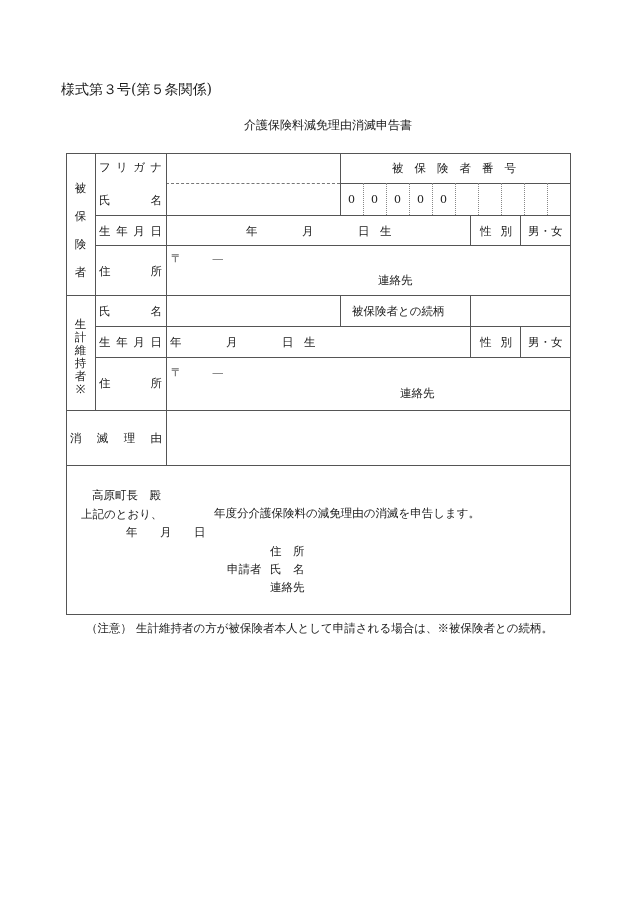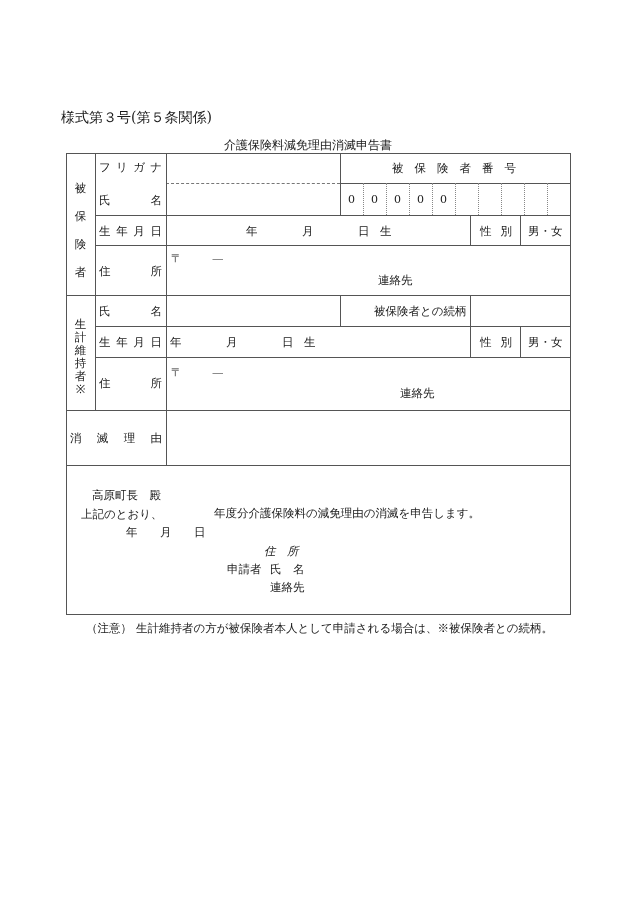--- a/index.html
+++ b/index.html
@@ -12,22 +12,22 @@
   .dot-h { position:absolute; height:0; border-top:1px dashed #777; }
   .dot-v { position:absolute; width:0; border-left:1px dotted #888; }
   .box { position:absolute; border:1px solid #555; box-sizing:border-box; }
   .spread { display:flex; justify-content:space-between; }
   .vert { position:absolute; display:flex; flex-direction:column; align-items:center; font-size:11.5px; }
   .field { position:absolute; }
 </style>
 </head>
 <body>
 
-<div class="t" style="left:61px;top:80px;font-size:14px;line-height:18px;margin-top:28px;">様式第３号(第５条関係)</div>
-<div class="t" style="left:224px;top:118px;font-size:12px;margin-top:20px;">介護保険料減免理由消滅申告書</div>
+<div class="t" style="left:61px;top:80px;font-size:14px;line-height:18px;">様式第３号(第５条関係)</div>
+<div class="t" style="left:244px;top:118px;font-size:12px;">介護保険料減免理由消滅申告書</div>
 
 <div class="box" style="left:66px;top:153px;width:505px;height:462px;"></div>
 
 <div class="ln-h" style="left:95px;top:215px;width:476px;"></div>
 <div class="ln-h" style="left:95px;top:245px;width:476px;"></div>
 <div class="ln-h" style="left:66px;top:295px;width:505px;"></div>
 <div class="ln-h" style="left:95px;top:326px;width:476px;"></div>
 <div class="ln-h" style="left:95px;top:357px;width:476px;"></div>
 <div class="ln-h" style="left:66px;top:410px;width:505px;"></div>
 <div class="ln-h" style="left:66px;top:465px;width:505px;"></div>
@@ -133,21 +133,21 @@
   <span>持</span>
   <span>者</span>
   <span>※</span>
 </div>
 
 <div class="t spread" style="left:99px;top:304px;width:63px;">
   <span>氏</span>
   <span>名</span>
 </div>
 <div class="field" style="left:167px;top:296px;width:172px;height:29px;"></div>
-<div class="t" style="left:374px;top:304px;">被保険者との続柄</div>
+<div class="t" style="left:352px;top:304px;">被保険者との続柄</div>
 <div class="field" style="left:471px;top:296px;width:99px;height:29px;"></div>
 
 <div class="t spread" style="left:99px;top:335px;width:63px;">
   <span>生</span>
   <span>年</span>
   <span>月</span>
   <span>日</span>
 </div>
 <div class="field" style="left:167px;top:327px;width:302px;height:29px;"></div>
 <div class="t" style="left:170px;top:335px;">年</div>
@@ -179,20 +179,20 @@
 <div class="field" style="left:167px;top:411px;width:403px;height:53px;"></div>
 
 <div class="t" style="left:92px;top:488px;">高原町長　殿</div>
 <div class="t" style="left:81px;top:507px;">上記のとおり、</div>
 <div class="field" style="left:160px;top:505px;width:50px;height:16px;"></div>
 <div class="t" style="left:214px;top:507px;font-family:Liberation Mono, monospace;">年度分介護保険料の減免理由の消滅を申告します。</div>
 <div class="t" style="left:126px;top:525px;">年</div>
 <div class="t" style="left:160px;top:525px;">月</div>
 <div class="t" style="left:194px;top:525px;">日</div>
 
-<div class="t" style="left:264px;top:544px;font-style:italic;">住　所</div>
+<div class="t" style="left:270px;top:544px;">住　所</div>
 <div class="t" style="left:227px;top:562px;">申請者</div>
 <div class="t" style="left:270px;top:562px;">氏　名</div>
 <div class="t" style="left:270px;top:580px;">連絡先</div>
 <div class="field" style="left:310px;top:540px;width:250px;height:58px;"></div>
 
 <div class="t" style="left:86px;top:621px;">（注意）</div>
 <div class="t" style="left:136px;top:621px;">生計維持者の方が被保険者本人として申請される場合は、※被保険者との続柄。</div>
 
 </body></html>

